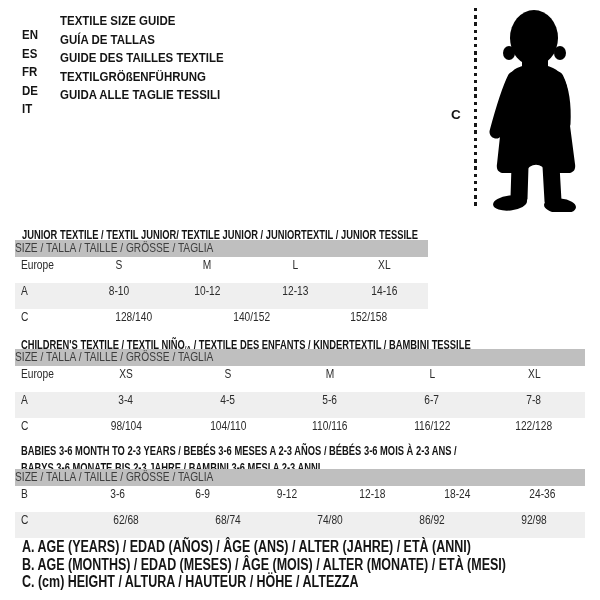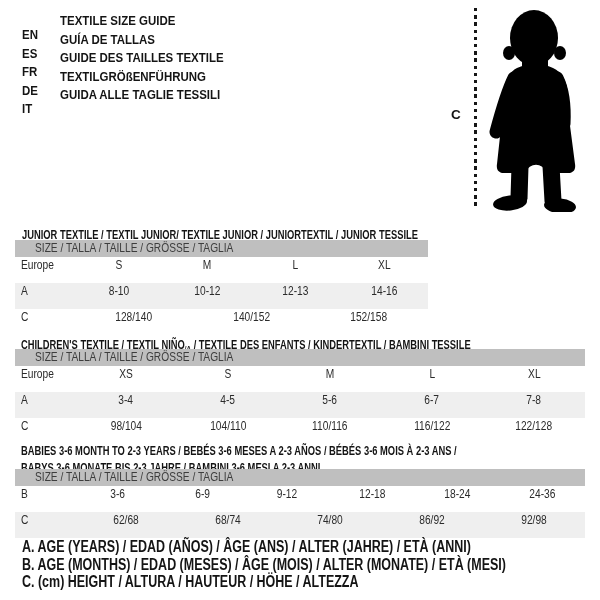--- a/index.html
+++ b/index.html
@@ -29,21 +29,21 @@
   .measure-label{position:absolute;left:451px;top:107px;font-weight:bold;font-size:13.5px;}
   .silhouette{position:absolute;left:484px;top:6px;width:104px;height:206px;}
 
   
   .tbl-title{position:absolute;font-size:12px;font-weight:bold;white-space:nowrap;margin-top:16px;}
   .size-table{position:absolute;left:15px;}
   .tbl-junior{top:240px;width:413px;}
   .tbl-children{top:349px;width:570px;}
   .tbl-babies{top:469px;width:570px;}
   .tbar{height:17px;line-height:17px;background:var(--bar);color:var(--barink);
-    font-size:12px;padding-left:20px;}
+    font-size:12px;padding-left:0;}
   .trow{display:flex;height:26px;line-height:17px;font-size:12px;color:var(--cellink);}
   .trow.gray{background:var(--rowalt);}
   .tcell{flex:1;text-align:center;}
   .labelcell{flex:0 0 60px;text-align:left;padding-left:6px;}
 
   
   .footnotes{position:absolute;left:22px;top:538px;}
   .footnote{height:17.5px;line-height:17.5px;font-size:16px;font-weight:bold;}
 
   .subA{font-size:8px;vertical-align:-2px;letter-spacing:0;}

